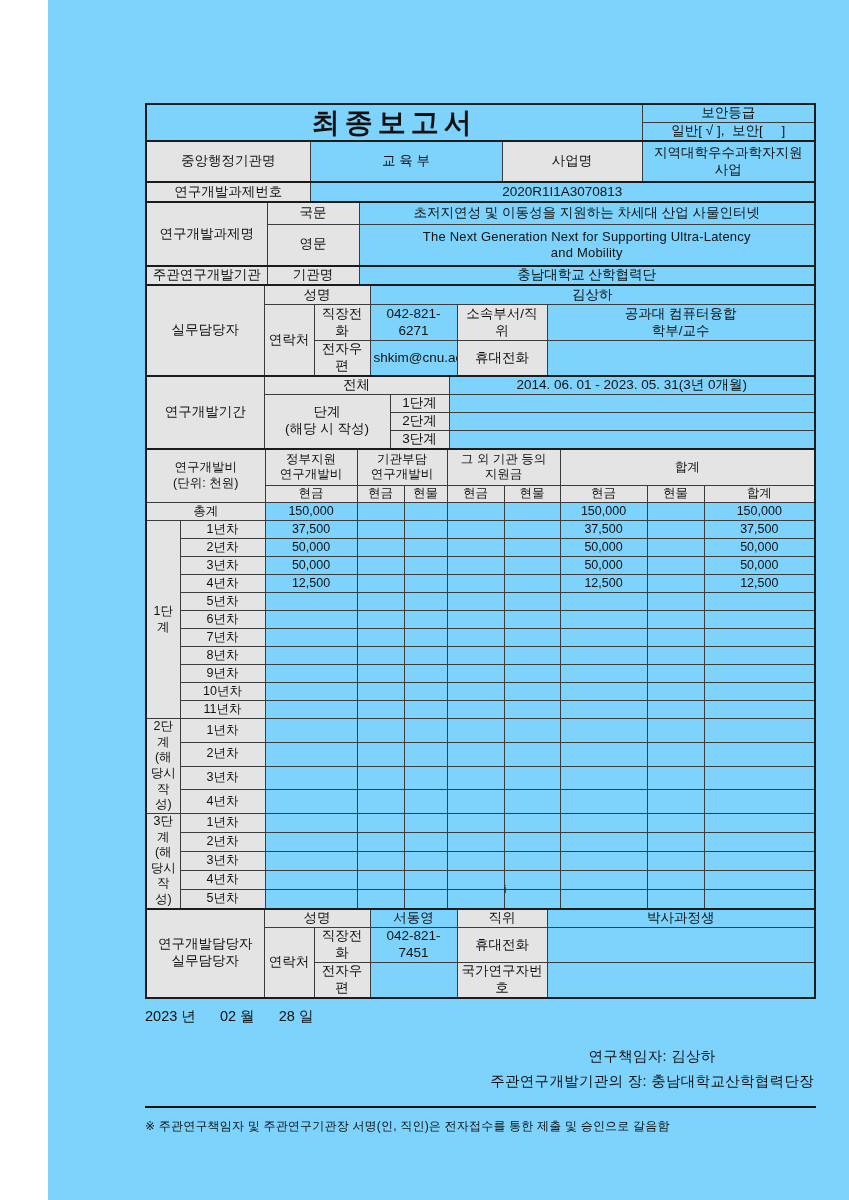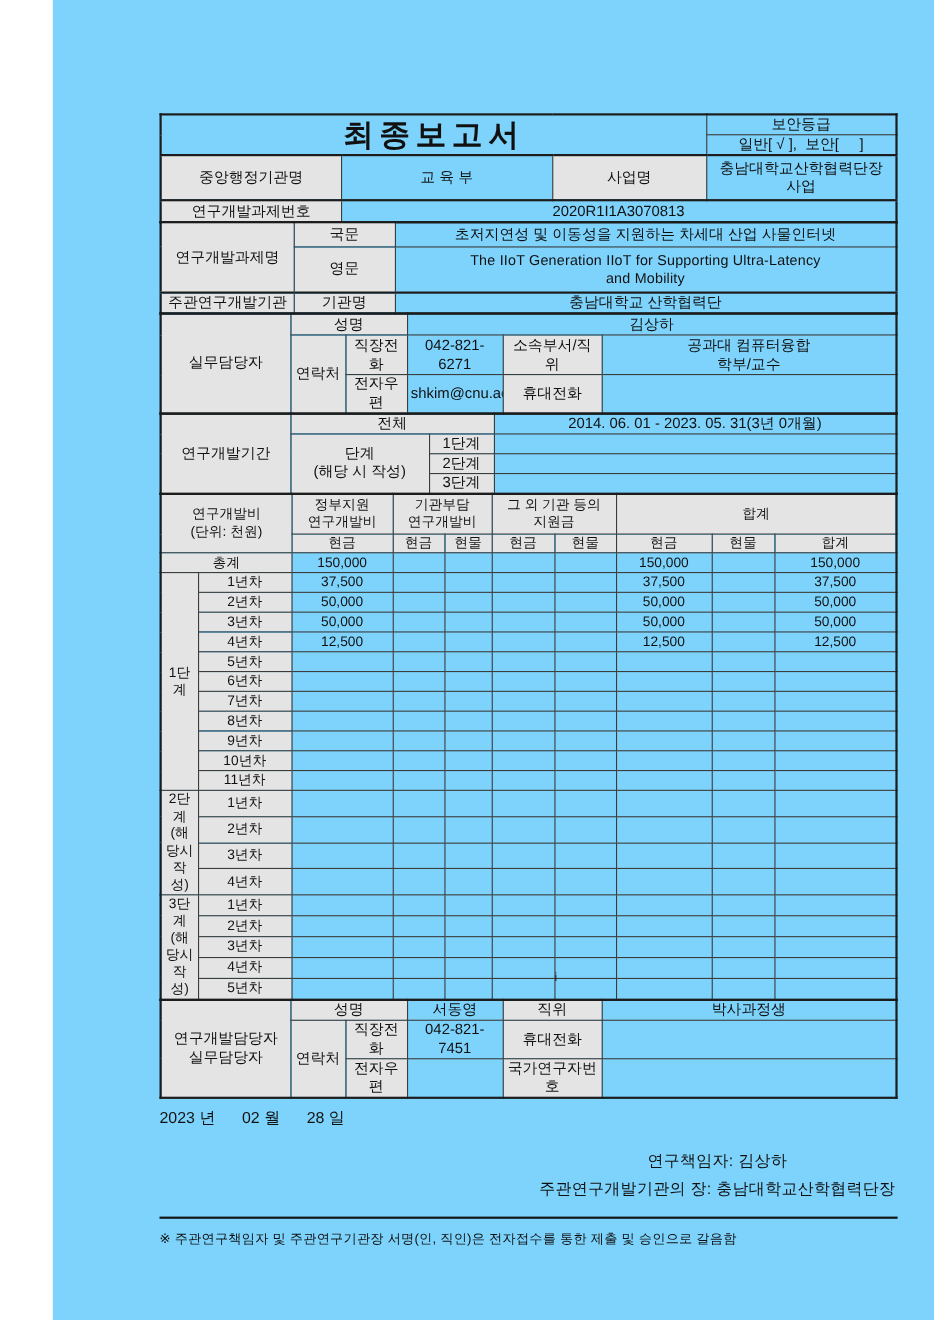--- a/index.html
+++ b/index.html
@@ -51,21 +51,21 @@
         <td class="big-title" colspan="3" rowspan="2">최종보고서</td>
         <td>보안등급</td>
       </tr>
       <tr style="height:17px">
         <td class="presp">일반[ √ ],  보안[     ]</td>
       </tr>
       <tr style="height:41px" class="thickt">
         <td class="lbl">중앙행정기관명</td>
         <td>교 육 부</td>
         <td class="lbl">사업명</td>
-        <td class="pre">충남대학교산학협력단장
+        <td class="pre">지역대학우수과학자지원
 사업</td>
       </tr>
       <tr style="height:20px" class="thickt">
         <td class="lbl">연구개발과제번호</td>
         <td colspan="3">2020R1I1A3070813</td>
       </tr>
       </tbody>
     </table>
 
     <table class="t">
@@ -75,21 +75,21 @@
           <col>
         </colgroup>
       <tbody>
       <tr style="height:22px">
         <td class="lbl" rowspan="2">연구개발과제명</td>
         <td class="lbl">국문</td>
         <td>초저지연성 및 이동성을 지원하는 차세대 산업 사물인터넷</td>
       </tr>
       <tr style="height:42px">
         <td class="lbl">영문</td>
-        <td class="pre eng">The IIoT Generation IIoT for Supporting Ultra-Latency
+        <td class="pre eng">The Next Generation Next for Supporting Ultra-Latency
 and Mobility</td>
       </tr>
       <tr style="height:18px" class="thickt">
         <td class="lbl">주관연구개발기관</td>
         <td class="lbl">기관명</td>
         <td>충남대학교 산학협력단</td>
       </tr>
       </tbody>
     </table>
 

